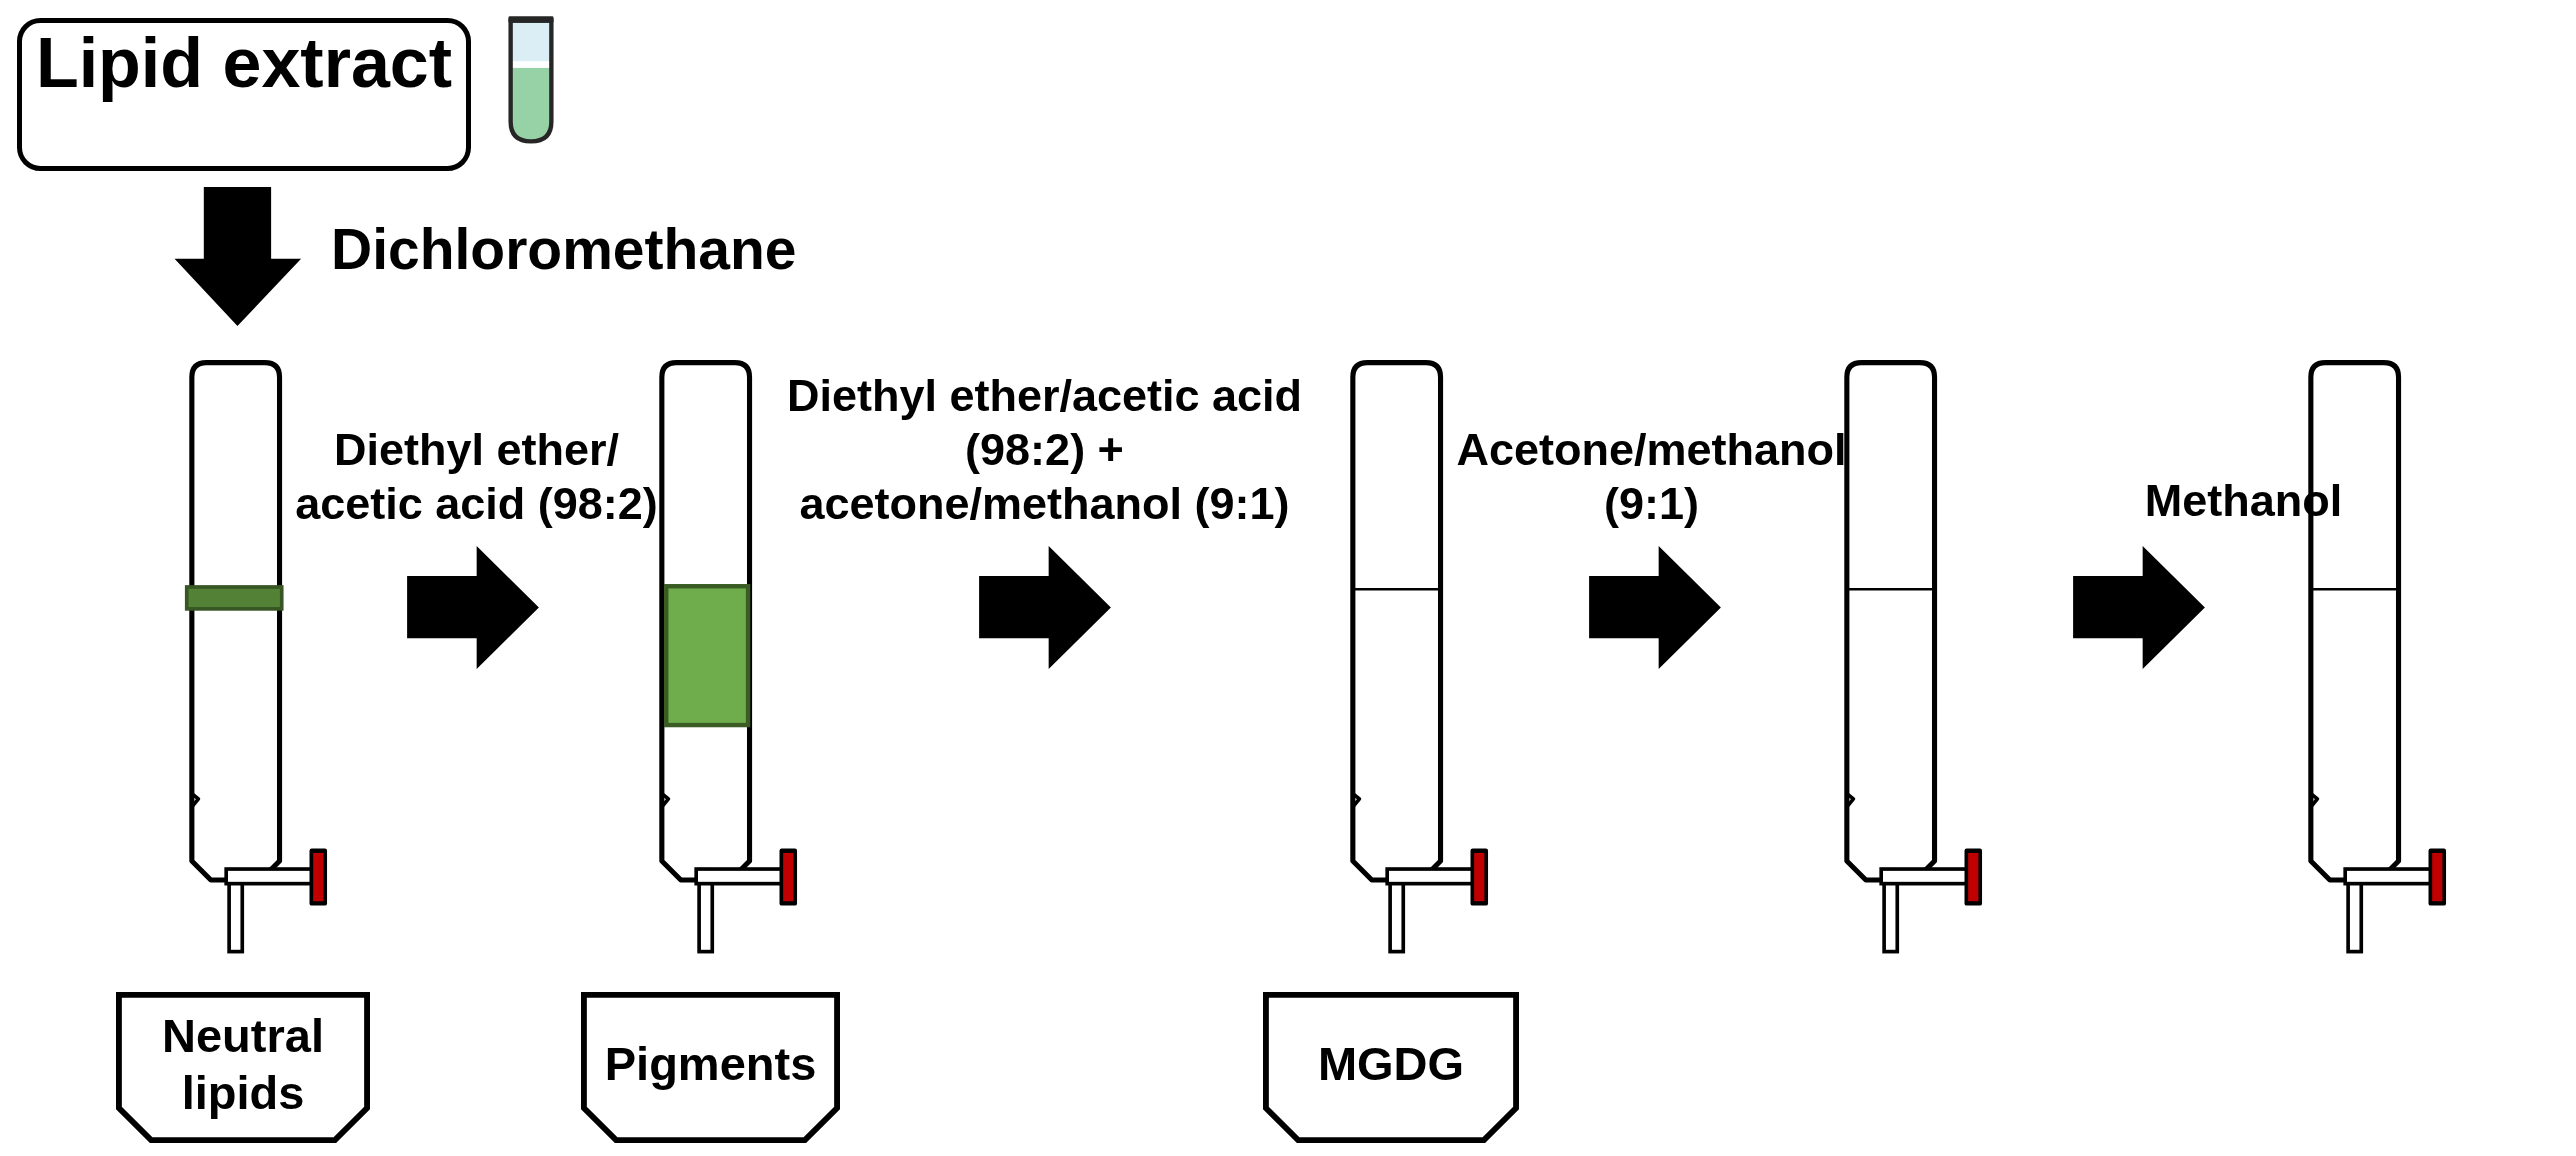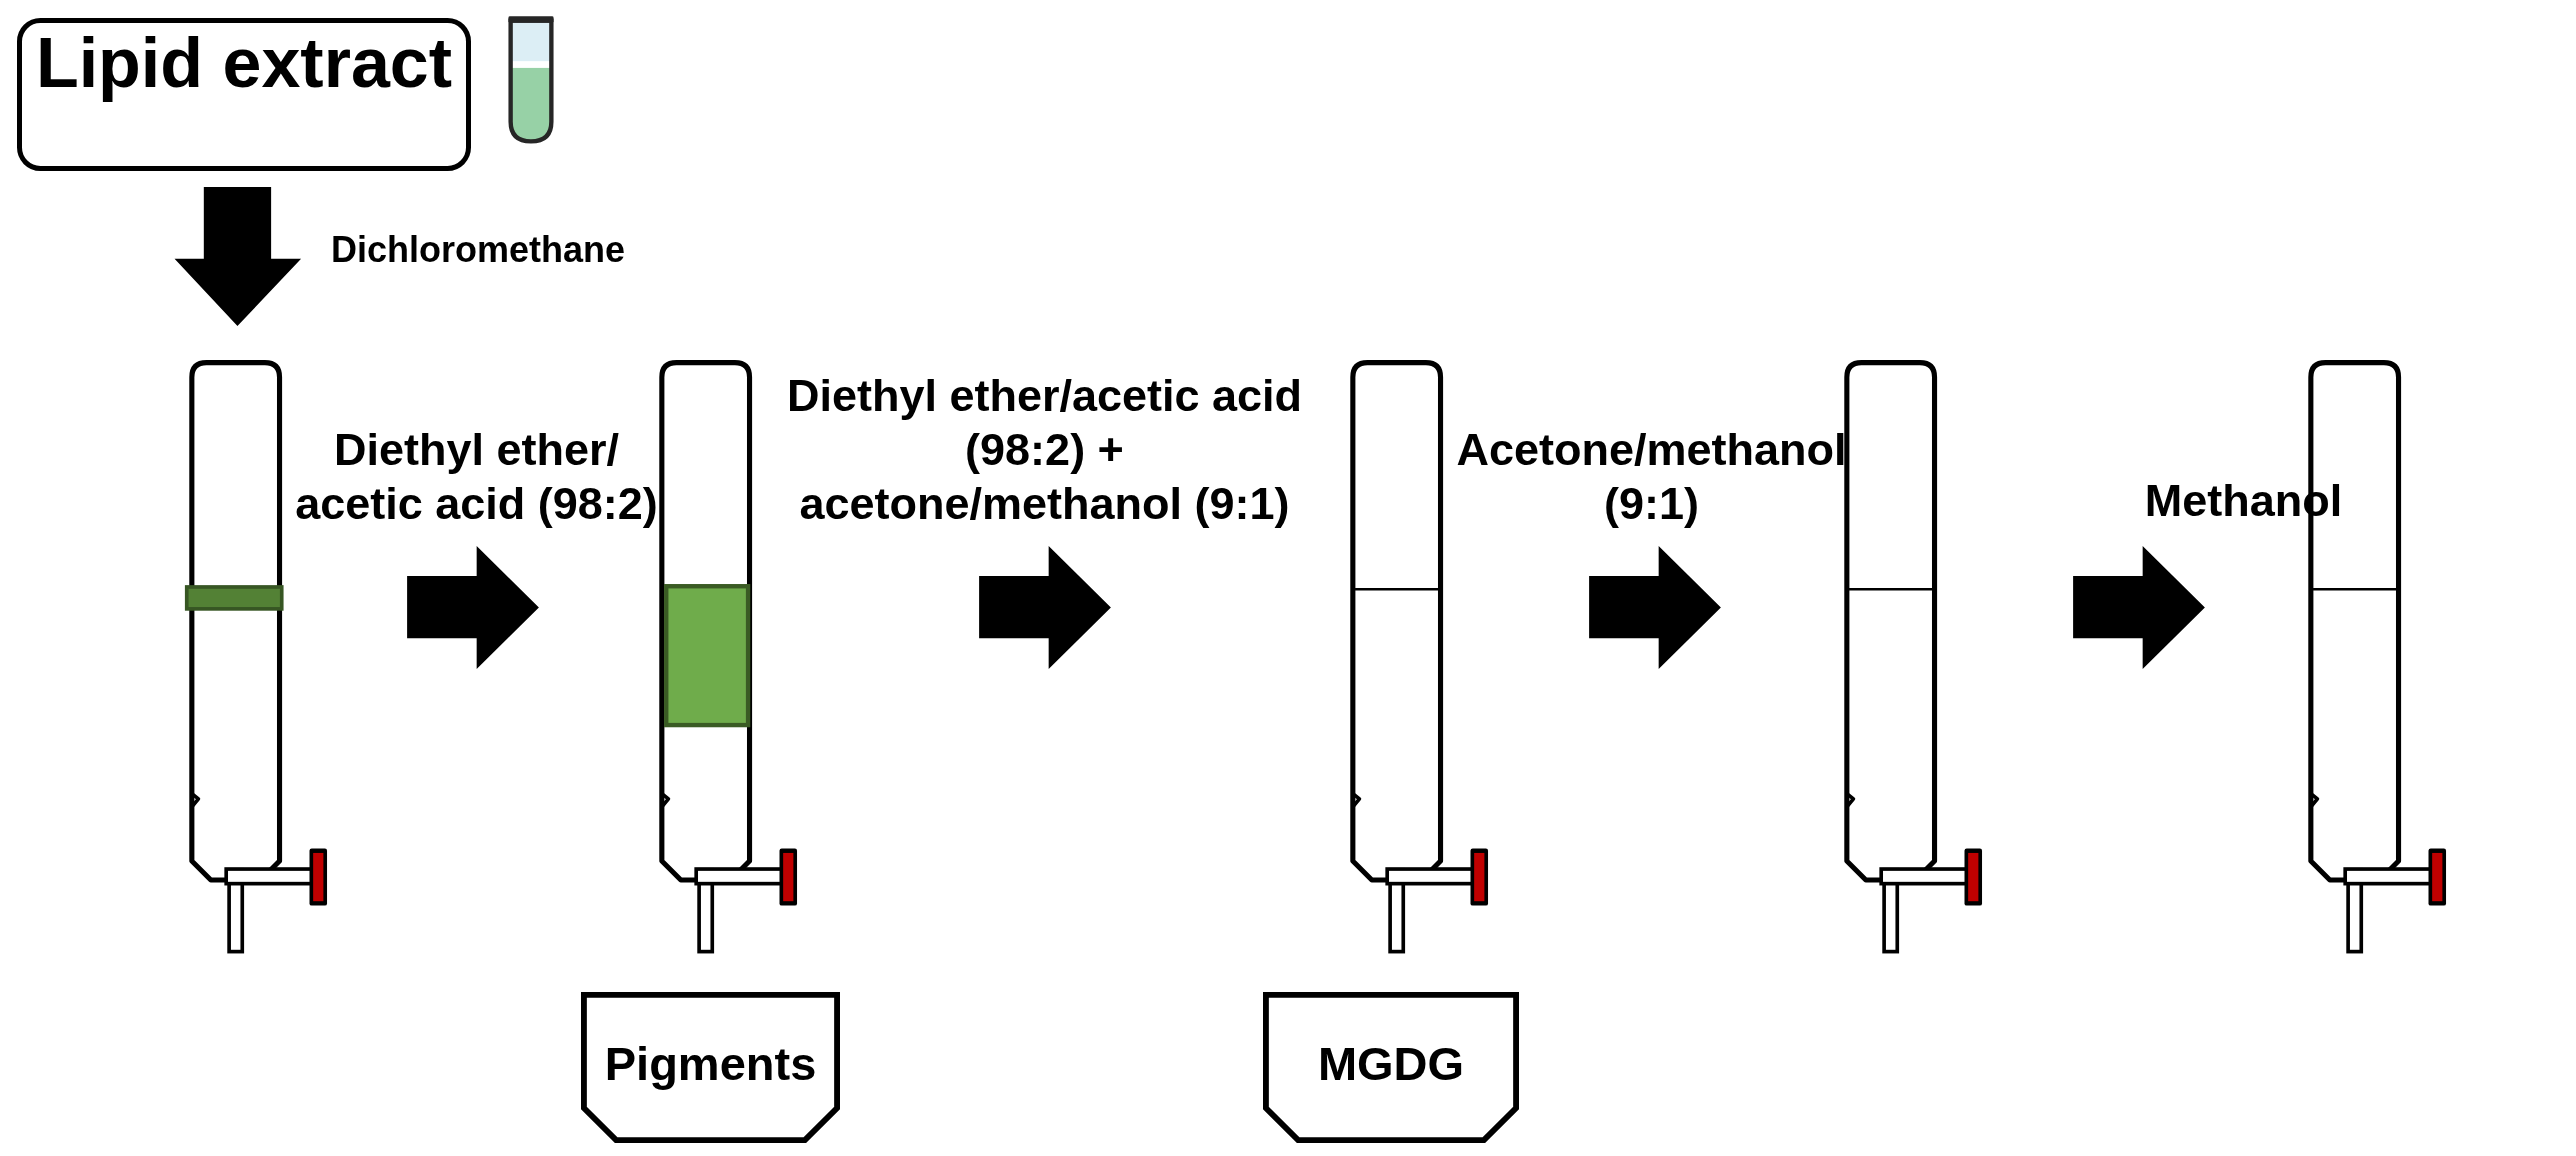--- a/index.html
+++ b/index.html
@@ -10,21 +10,21 @@
   .abs{position:absolute;}
   
   .start-box{
     left:17px;top:18.3px;width:444px;height:143px;
     border:5.9px solid #000;border-radius:23.4px;background:#fff;
     display:flex;align-items:flex-start;justify-content:center;
     font-size:70px;font-weight:700;
   }
   
   .txt{font-weight:700;white-space:pre-line;text-align:center;}
-  .initial-solvent{left:331px;top:221px;font-size:36px;line-height:57px;text-align:left;}
+  .initial-solvent{left:331px;top:221px;font-size:57px;line-height:57px;text-align:left;}
   .solvent{width:585px;font-size:45px;line-height:54px;}
   .solvent.s1{left:184px;top:423px;}
   .solvent.s2{left:752px;top:369px;}
   .solvent.s3{left:1359px;top:423px;}
   .solvent.s4{left:1951px;top:474px;}
   
   .apparatus{top:358px;width:190px;height:607px;}
   .ap1{left:148px;} .ap2{left:618px;} .ap3{left:1309px;} .ap4{left:1803px;} .ap5{left:2267px;}
   .col-body{fill:#fff;stroke:#000;stroke-width:7;stroke-linejoin:round;}
   .sketch{fill:none;stroke:#000;stroke-width:5;stroke-linejoin:round;}
@@ -154,20 +154,27 @@
 
   <div class="abs txt solvent s1">Diethyl ether/
 acetic acid (98:2)</div>
   <div class="abs txt solvent s2">Diethyl ether/acetic acid
 (98:2) +
 acetone/methanol (9:1)</div>
   <div class="abs txt solvent s3">Acetone/methanol
 (9:1)</div>
   <div class="abs txt solvent s4">Methanol</div>
 
+  <div class="abs fraction f1">
+    <svg viewBox="0 0 347 207" preserveAspectRatio="none">
+      <polygon class="fr-outline" points="4,4 343,4 343,159 299,203 48,203 4,159"></polygon>
+    </svg>
+    <div class="fr-text">Neutral
+lipids</div>
+  </div>
   <div class="abs fraction f2">
     <svg viewBox="0 0 354 207" preserveAspectRatio="none">
       <polygon class="fr-outline" points="4,4 350,4 350,159 306,203 48,203 4,159"></polygon>
     </svg>
     <div class="fr-text">Pigments</div>
   </div>
   <div class="abs fraction f3">
     <svg viewBox="0 0 350 207" preserveAspectRatio="none">
       <polygon class="fr-outline" points="4,4 346,4 346,159 302,203 48,203 4,159"></polygon>
     </svg>

